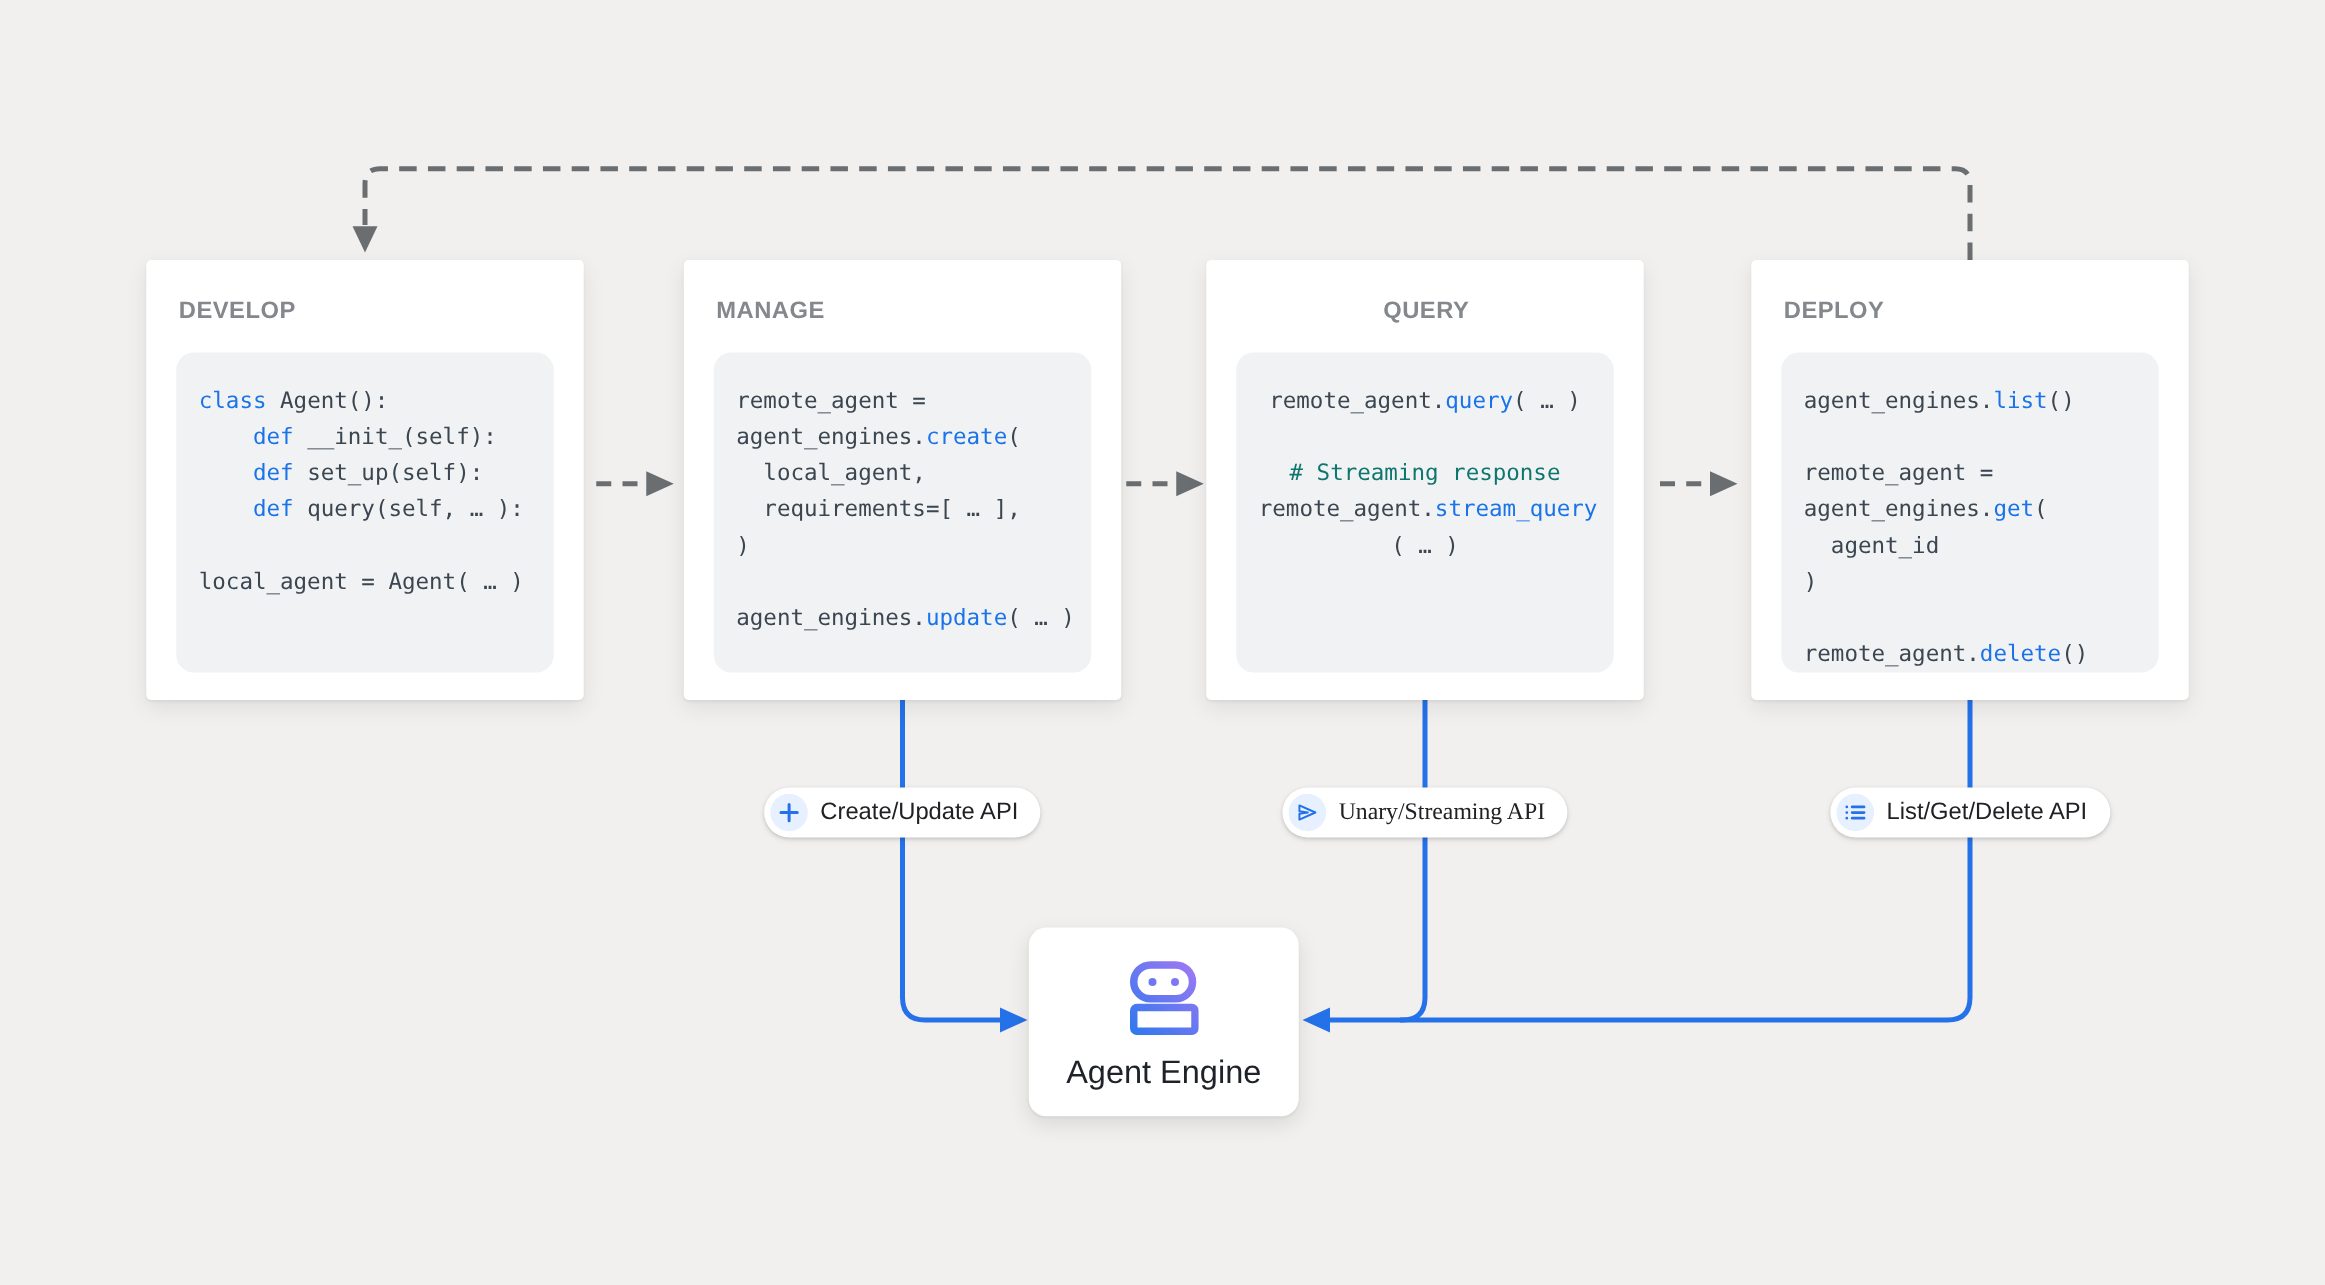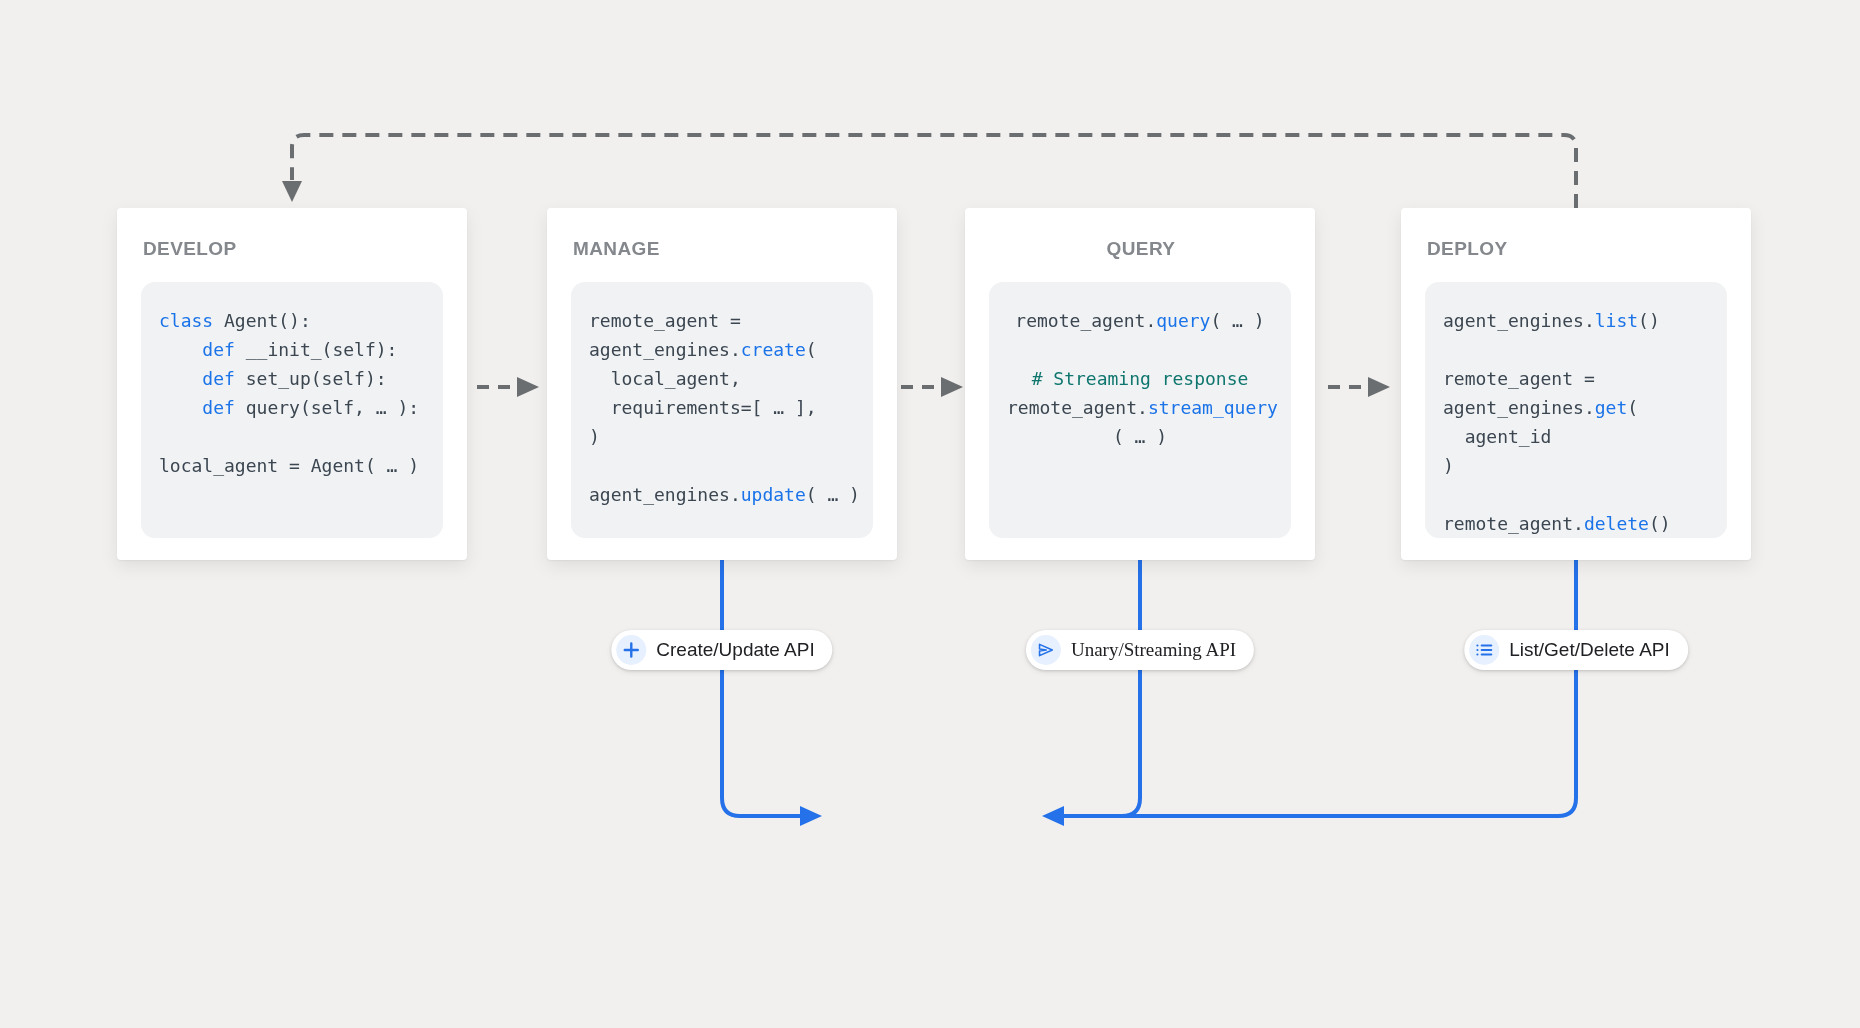--- a/index.html
+++ b/index.html
@@ -116,14 +116,29 @@
             <g stroke="#2571e9" stroke-width="2.2" stroke-linecap="round">
               <path d="M2.2 4.5 h0.01 M2.2 9 h0.01 M2.2 13.5 h0.01"></path>
               <path d="M6.5 4.5 H16 M6.5 9 H16 M6.5 13.5 H16"></path>
             </g>
           </svg>
         </span>
         <span class="pill-label">List/Get/Delete API</span>
       </div>
     </div>
 
+  <div class="engine">
+    <svg width="56" height="60" viewBox="0 0 56 60">
+      <defs>
+        <linearGradient id="botgrad" gradientUnits="userSpaceOnUse" x1="0" y1="60" x2="56" y2="0">
+          <stop offset="0" stop-color="#2b78ee"></stop>
+          <stop offset="1" stop-color="#a678f5"></stop>
+        </linearGradient>
+      </defs>
+      <rect x="4" y="4" width="47" height="27" rx="13.5" fill="none" stroke="url(#botgrad)" stroke-width="6"></rect>
+      <circle cx="19" cy="17.5" r="3.2" fill="url(#botgrad)"></circle>
+      <circle cx="37" cy="17.5" r="3.2" fill="url(#botgrad)"></circle>
+      <rect x="4" y="38" width="49" height="19" rx="2.5" fill="none" stroke="url(#botgrad)" stroke-width="6"></rect>
+    </svg>
+    <div class="engine-label">Agent Engine</div>
+  </div>
 
 </div>
 
 </body></html>

